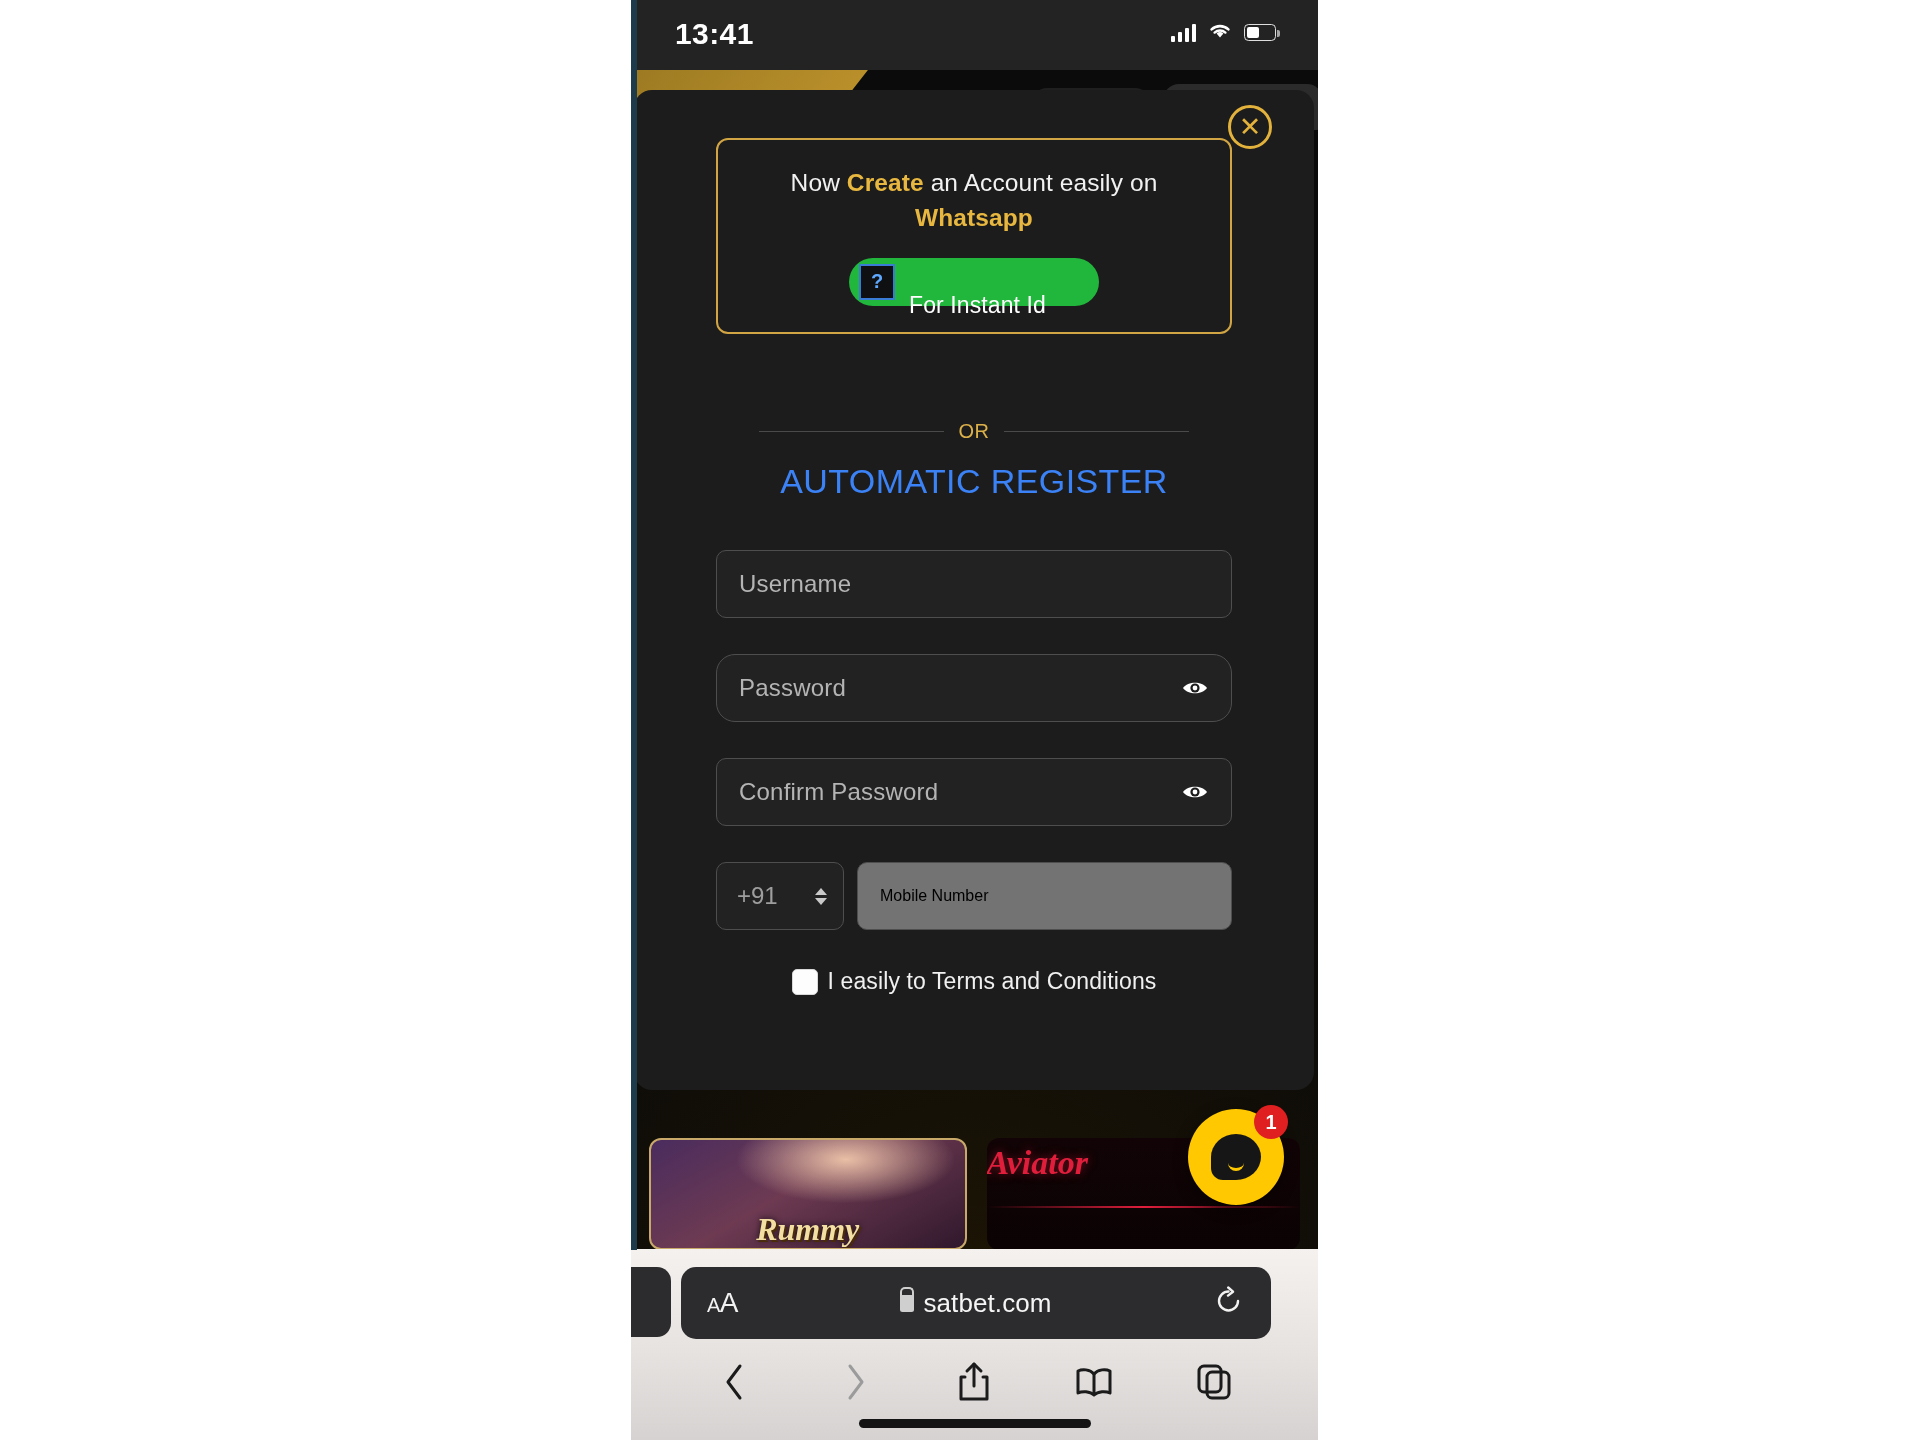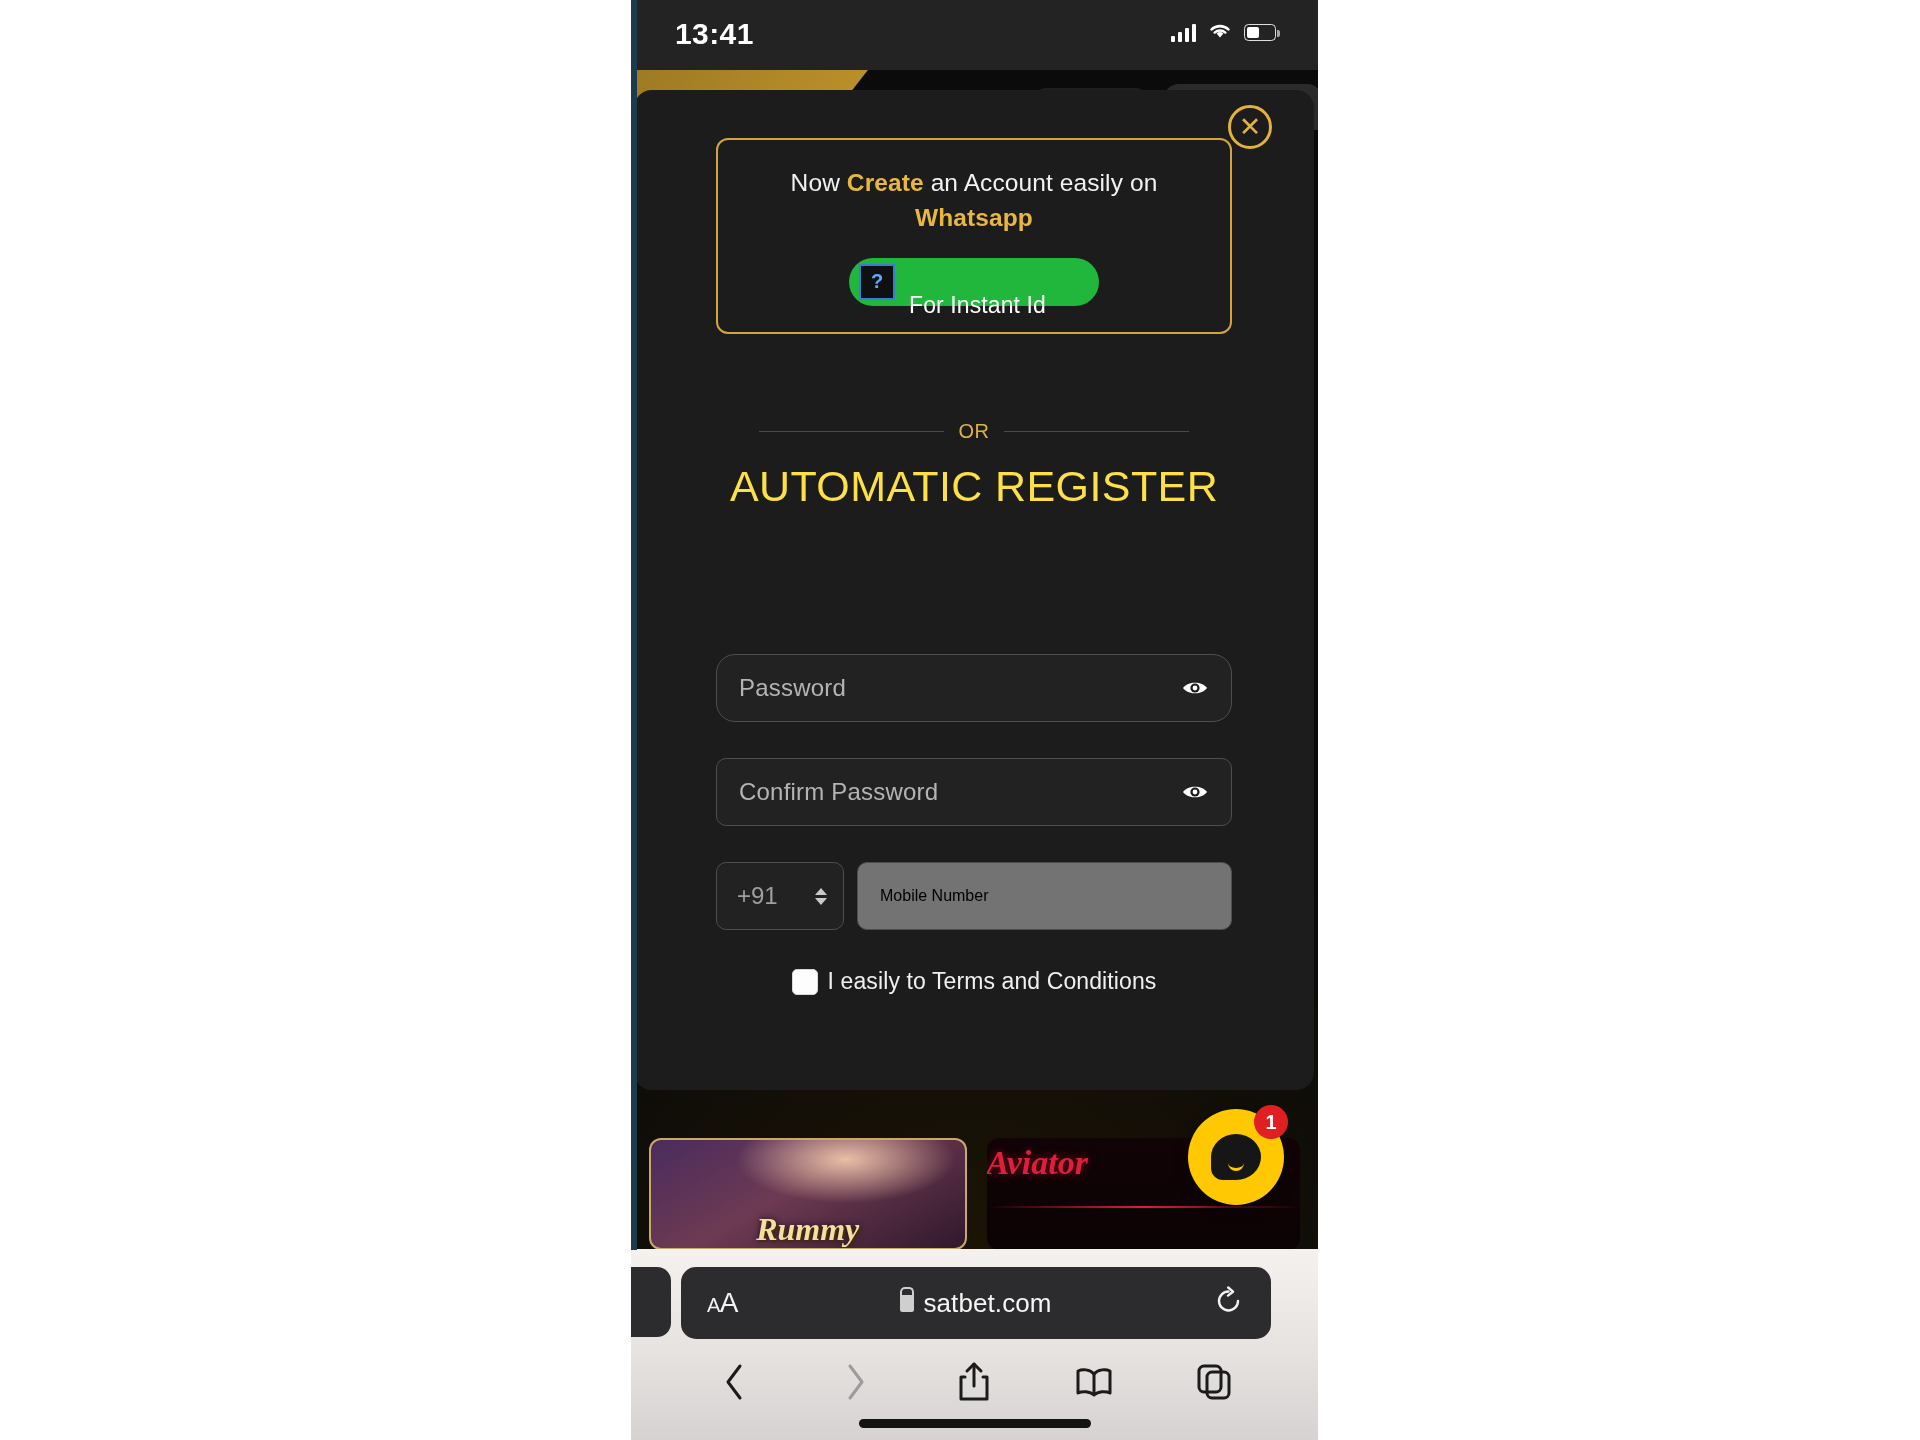--- a/index.html
+++ b/index.html
@@ -293,22 +293,22 @@
   }
   .or-row .line { flex: 1; height: 1px; background: #4a4a4a; }
   .or-row .or {
     color: #dcb14a; font-size: 20px; letter-spacing: .6px;
   }
 
   .heading {
     position: absolute;
     left: 0; right: 0; top: 372px;
     text-align: center;
-    color: #fde047;
-    font-size: 43px;
+    color: #3b82f6;
+    font-size: 34px;
     font-weight: 400;
     letter-spacing: .4px;
   }
 
   
   .field {
     position: absolute;
     left: 82px;
     width: 516px; height: 68px;
     border: 1.6px solid #4e4e4e;
@@ -535,20 +535,23 @@
       </div>
 
       <div class="or-row">
         <div class="line"></div>
         <div class="or">OR</div>
         <div class="line"></div>
       </div>
 
       <div class="heading">AUTOMATIC REGISTER</div>
 
+      <div class="field" id="f-username">
+        <span class="ph">Username</span>
+      </div>
 
       <div class="field" id="f-password">
         <span class="ph">Password</span>
         <span class="eye">
           <svg width="28" height="18" viewBox="0 0 28 18">
             <path d="M2 9 C7 2, 21 2, 26 9 C21 16, 7 16, 2 9 Z" fill="#ffffff"></path>
             <circle cx="14" cy="9" r="4.6" fill="#1c1c1c"></circle>
             <circle cx="14" cy="9" r="2.4" fill="#ffffff"></circle>
           </svg>
         </span>

